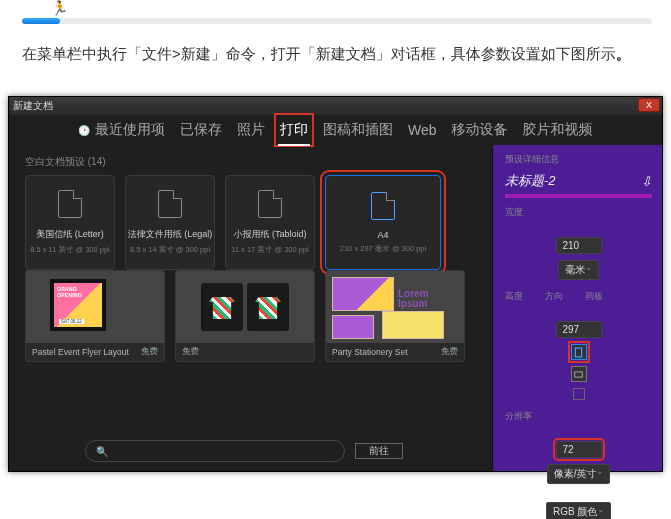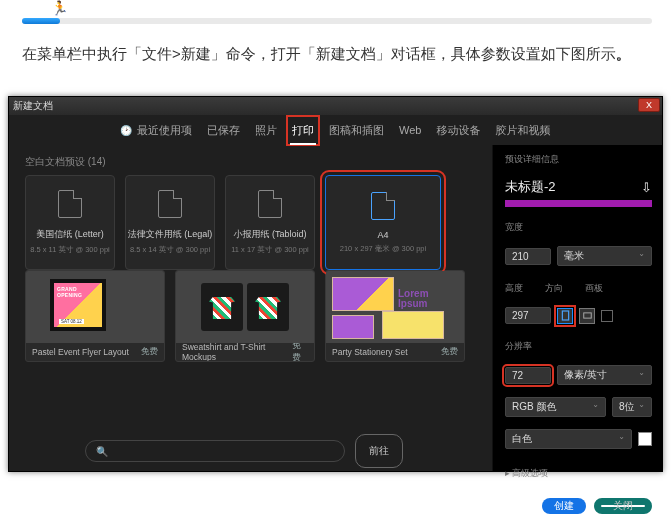--- a/index.html
+++ b/index.html
@@ -16,30 +16,30 @@
 
   .shadowL, .shadowR { position: absolute; top: 102px; width: 40px; height: 370px; background: #bfbfbf; z-index: 0; }
   .shadowL { left: 40px; }
   .shadowR { right: 40px; }
 
   
   .dialog { position: absolute; left: 8px; top: 96px; width: 655px; height: 376px; background: #1f1f1f; border: 1px solid #000; z-index: 1; box-shadow: 0 0 6px rgba(0,0,0,.5); color: #ccc; font-size: 10px; }
   .titlebar { height: 18px; background: linear-gradient(#3b3b3b,#2a2a2a); display: flex; align-items: center; padding: 0 4px; color: #ddd; font-size: 10px; position: relative; }
   .titlebar .closebtn { position: absolute; right: 2px; top: 1px; width: 22px; height: 14px; background: #c0392b; border: 1px solid #7a1e14; color: #fff; display: flex; align-items: center; justify-content: center; font-size: 9px; border-radius: 2px; }
 
-  .tabs { height: 30px; display: flex; align-items: center; justify-content: center; gap: 11px; color: #aaa; font-size: 11px; position: relative; }
+  .tabs { height: 30px; display: flex; align-items: center; justify-content: center; gap: 11px; color: #aaa; font-size: 14px; position: relative; }
   .tab { padding: 4px 2px; position: relative; }
   .tab.recent::before { content: "🕑"; margin-right: 4px; font-size: 10px; color: #aaa; }
   .tab.active { color: #fff; }
   .tab.active::after { content: ""; position: absolute; left: 0; right: 0; bottom: -3px; height: 2px; background: #fff; }
   .tab.redbox { outline: 2px solid #d63324; outline-offset: 2px; }
 
   .body { display: flex; height: calc(100% - 48px); }
   .left { flex: 1; padding: 10px 12px 8px 16px; overflow: hidden; position: relative; }
-  .right { width: 170px; background: #000000; border-left: 1px solid #111; padding: 8px 10px 8px 12px; display: flex; flex-direction: column; gap: 12px; }
+  .right { width: 170px; background: #4c1d95; border-left: 1px solid #111; padding: 8px 10px 8px 12px; display: flex; flex-direction: column; gap: 6px; }
 
   .sectionLabel { color: #888; font-size: 10px; margin-bottom: 6px; }
 
   .presets { display: flex; gap: 10px; }
   .preset { width: 90px; height: 95px; border: 1px solid #3a3a3a; border-radius: 4px; background: #272727; display: flex; flex-direction: column; align-items: center; justify-content: center; gap: 4px; position: relative; }
   .preset .docicon { width: 24px; height: 28px; border: 1.2px solid #888; border-radius: 2px; position: relative; margin-bottom: 6px; }
   .preset .docicon::after { content: ""; position: absolute; right: -1px; top: -1px; width: 8px; height: 8px; border-left: 1.2px solid #888; border-bottom: 1.2px solid #888; background: #272727; }
   .preset .pname { color: #ccc; font-size: 9px; text-align: center; }
   .preset .pdim  { color: #777; font-size: 7.5px; text-align: center; }
   .preset.sel { border: 1px solid #1473e6; outline: 2px solid #d63324; outline-offset: 3px; justify-content: center; }
@@ -69,29 +69,29 @@
   .thumb3 { background:#f4d9c6; }
   .card3a,.card3b,.card3c { position:absolute; background:#fff; border:1px solid #d8b89e; }
   .card3a{ left:6px; top:6px; width:62px; height:34px; background: linear-gradient(135deg,#aa5bd6 0 60%, #ffd24d 60% 100%);}
   .card3b{ left:6px; top:44px; width:42px; height:24px; background:#aa5bd6;}
   .card3c{ left:56px; top:40px; width:62px; height:28px; background:#f7e26b; }
   .lorem { position:absolute; right:8px; top:18px; width:58px; color:#8c4fb3; font-size:10px; font-weight:bold; line-height:1; }
 
   .searchbar { position: absolute; left: 16px; bottom: 8px; right: 12px; height: 24px; display:flex; align-items:center; gap:10px; }
   .searchbox { flex:1; height:22px; max-width:260px; border:1px solid #444; border-radius:12px; display:flex; align-items:center; padding:0 10px; color:#777; font-style:italic; font-size:10px; margin-left:60px; }
   .searchbox .mag { margin-right:6px; font-style:normal; }
-  .gobtn { width:48px; height:34px; border:1px solid #666; border-radius:10px; color:#ccc; font-size:10px; display:flex; align-items:center; justify-content:center; }
+  .gobtn { width:48px; height:16px; border:1px solid #666; border-radius:0; color:#ccc; font-size:10px; display:flex; align-items:center; justify-content:center; }
 
   
   .rhead { color:#888; font-size:9px; }
-  .docname { display:flex; align-items:center; justify-content:space-between; border-bottom:7px solid #a21caf; padding-bottom:4px; margin-bottom:2px; }
+  .docname { display:flex; align-items:center; justify-content:space-between; border-bottom:4px solid #a21caf; padding-bottom:4px; margin-bottom:2px;font-style:italic; }
   .docname span { color:#eee; font-size:13px; }
   .saveicon { color:#888; font-size:10px; }
 
-  .frow { display:flex; align-items:center; gap:6px; margin-top:0; }
+  .frow { display:flex; align-items:center; gap:6px; margin-top:12px;flex-direction:column; }
   .flabel { color:#888; font-size:9px; min-width:24px; }
   .fval { background:#333; border:1px solid #444; color:#ddd; font-size:10px; padding:2px 6px; border-radius:2px; }
   .fval.num { width:46px; }
   .fval.sel { flex:1; display:flex; justify-content:space-between; align-items:flex-start; }
   .chev { color:#888; font-size:8px; }
 
   .orienticon { width:16px; height:16px; border:1px solid #777; display:flex; align-items:center; justify-content:center; background:#333; }
   .orienticon.port { border-color:#1e90ff; outline:2px solid #d63324; outline-offset:1px; }
   .orienticon svg { width:9px; height:11px; fill:none; stroke:#aaa; stroke-width:1.3; }
   .orienticon.port svg { stroke:#4aa3ff; }
@@ -184,21 +184,20 @@
               <span>Pastel Event Flyer Layout</span>
               <span class="free">免费</span>
             </div>
         </div>
         <div class="tpl">
           <div class="thumb thumb2">
               <div class="sweat"></div>
               <div class="tee"></div>
             </div>
           <div class="tbar">
-              <span>Sweatshirt and T-Shirt Mockups</span>
               <span class="free">免费</span>
             </div>
         </div>
         <div class="tpl">
           <div class="thumb thumb3">
             <div class="card3a"></div>
               <div class="card3b"></div>
               <div class="card3c"></div>
             <div class="lorem">Lorem Ipsum</div>
           </div>

